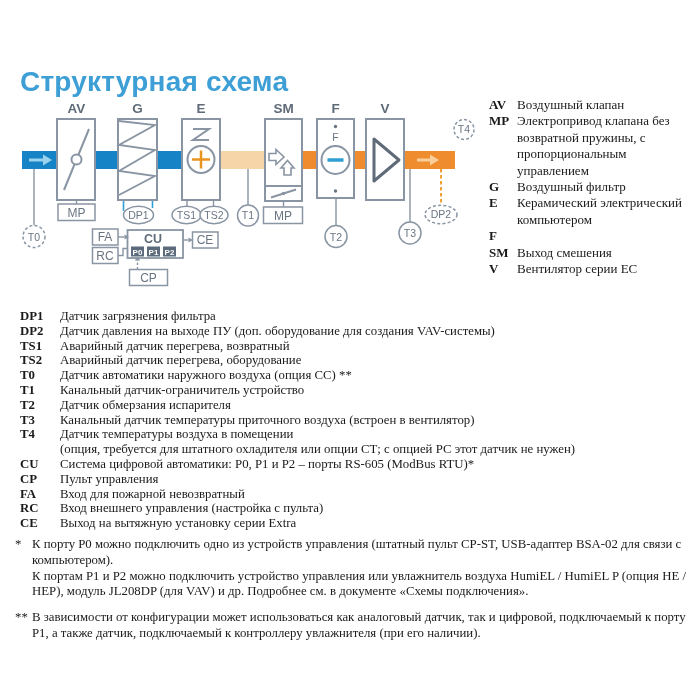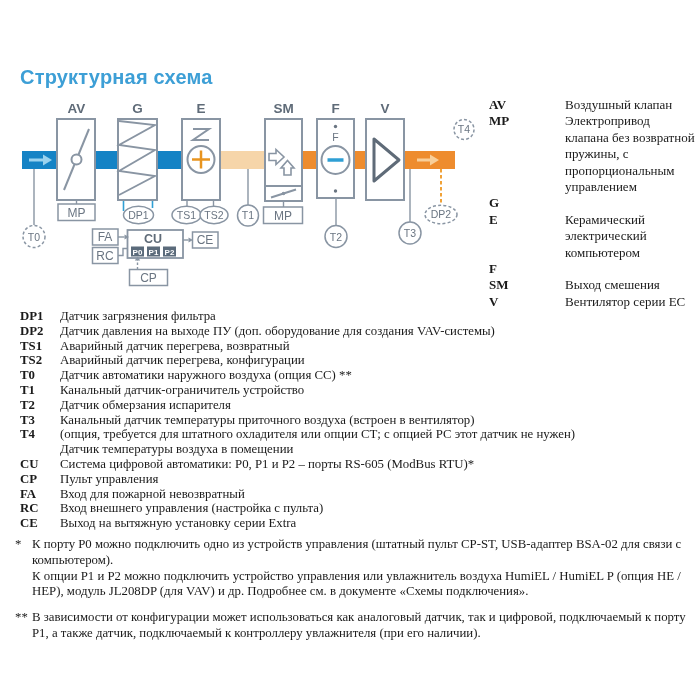--- a/index.html
+++ b/index.html
@@ -1,28 +1,28 @@
 <!DOCTYPE html>
 <html><head>
 <meta charset="utf-8">
 <style>
   html,body{margin:0;padding:0;}
   body{width:700px;height:700px;background:#ffffff;position:relative;
        font-family:"Liberation Serif", serif;color:#1a1a1a;}
   .abs{position:absolute;}
   #title{left:20px;top:66px;font-family:"Liberation Sans",sans-serif;
-         font-weight:bold;font-size:20px;color:#3d9fd6;letter-spacing:0.2px;}
+         font-weight:bold;font-size:28px;color:#3d9fd6;letter-spacing:0.2px;}
   
   #diagram{left:0;top:0;}
   .sanslab{font-family:"Liberation Sans",sans-serif;}
   
   #legend{left:489px;top:97px;width:206px;font-size:13px;line-height:16.4px;}
   .lrow{display:flex;}
   .lcode{width:28px;font-weight:bold;flex:none;}
-  .ltext{flex:1;margin-left:48px;}
+  .ltext{flex:1;}
   
   #sensorlist{left:20px;top:309px;width:670px;font-size:12.8px;line-height:14.8px;}
   .srow{display:flex;}
   .scode{width:40px;font-weight:bold;flex:none;}
   .stext{flex:1;}
   
   #footnotes{left:15px;top:537px;width:678px;font-size:12.8px;line-height:15.8px;}
   .fnote{display:flex;margin-bottom:10px;}
   .fmark{width:17px;flex:none;font-weight:normal;}
   .fbody{flex:1;}
@@ -211,20 +211,21 @@
   <div class="lrow">
     <div class="lcode">AV</div>
     <div class="ltext">Воздушный клапан</div>
   </div>
   <div class="lrow">
     <div class="lcode">MP</div>
     <div class="ltext">Электропривод клапана без возвратной пружины, с пропорциональным управлением</div>
   </div>
   <div class="lrow">
     <div class="lcode">G</div>
+    <div class="ltext">Воздушный фильтр</div>
   </div>
   <div class="lrow">
     <div class="lcode">E</div>
     <div class="ltext">Керамический электрический компьютером</div>
   </div>
   <div class="lrow">
     <div class="lcode">F</div>
   </div>
   <div class="lrow">
     <div class="lcode">SM</div>
@@ -244,43 +245,43 @@
   <div class="srow">
     <div class="scode">DP2</div>
     <div class="stext">Датчик давления на выходе ПУ (доп. оборудование для создания VAV-системы)</div>
   </div>
   <div class="srow">
     <div class="scode">TS1</div>
     <div class="stext">Аварийный датчик перегрева, возвратный</div>
   </div>
   <div class="srow">
     <div class="scode">TS2</div>
-    <div class="stext">Аварийный датчик перегрева, конфигурации</div>
+    <div class="stext">Аварийный датчик перегрева, оборудование</div>
   </div>
   <div class="srow">
     <div class="scode">T0</div>
     <div class="stext">Датчик автоматики наружного воздуха (опция СС) **</div>
   </div>
   <div class="srow">
     <div class="scode">T1</div>
     <div class="stext">Канальный датчик-ограничитель устройство</div>
   </div>
   <div class="srow">
     <div class="scode">T2</div>
     <div class="stext">Датчик обмерзания испарителя</div>
   </div>
   <div class="srow">
     <div class="scode">T3</div>
     <div class="stext">Канальный датчик температуры приточного воздуха (встроен в вентилятор)</div>
   </div>
   <div class="srow">
     <div class="scode">T4</div>
     <div class="stext">
+      <div>Датчик температуры воздуха в помещении</div>
       <div>(опция, требуется для штатного охладителя или опции СТ; с опцией РС этот датчик не нужен)</div>
-      <div>Датчик температуры воздуха в помещении</div>
     </div>
   </div>
   <div class="srow">
     <div class="scode">CU</div>
     <div class="stext">Система цифровой автоматики: Р0, Р1 и Р2 – порты RS-605 (ModBus RTU)*</div>
   </div>
   <div class="srow">
     <div class="scode">CP</div>
     <div class="stext">Пульт управления</div>
   </div>
@@ -296,21 +297,21 @@
     <div class="scode">CE</div>
     <div class="stext">Выход на вытяжную установку серии Extra</div>
   </div>
 </div>
 
 <div id="footnotes" class="abs">
   <div class="fnote">
     <div class="fmark">*</div>
     <div class="fbody">
       <div>К порту Р0 можно подключить одно из устройств управления (штатный пульт CP-ST, USB-адаптер BSA-02 для связи с компьютером).</div>
-      <div>К опции Р1 и Р2 можно подключить устройство управления или увлажнитель воздуха HumiEL /  HumiEL P (опция HE / HEP), модуль JL208DP (для VAV) и др. Подробнее см. в документе «Схемы подключения».</div>
+      <div>К портам Р1 и Р2 можно подключить устройство управления или увлажнитель воздуха HumiEL /  HumiEL P (опция HE / HEP), модуль JL208DP (для VAV) и др. Подробнее см. в документе «Схемы подключения».</div>
     </div>
   </div>
   <div class="fnote">
     <div class="fmark">**</div>
     <div class="fbody">
       <div>В зависимости от конфигурации может использоваться как аналоговый датчик, так и цифровой, подключаемый к порту Р1, а также датчик, подключаемый к контроллеру увлажнителя (при его наличии).</div>
     </div>
   </div>
 </div>
 

